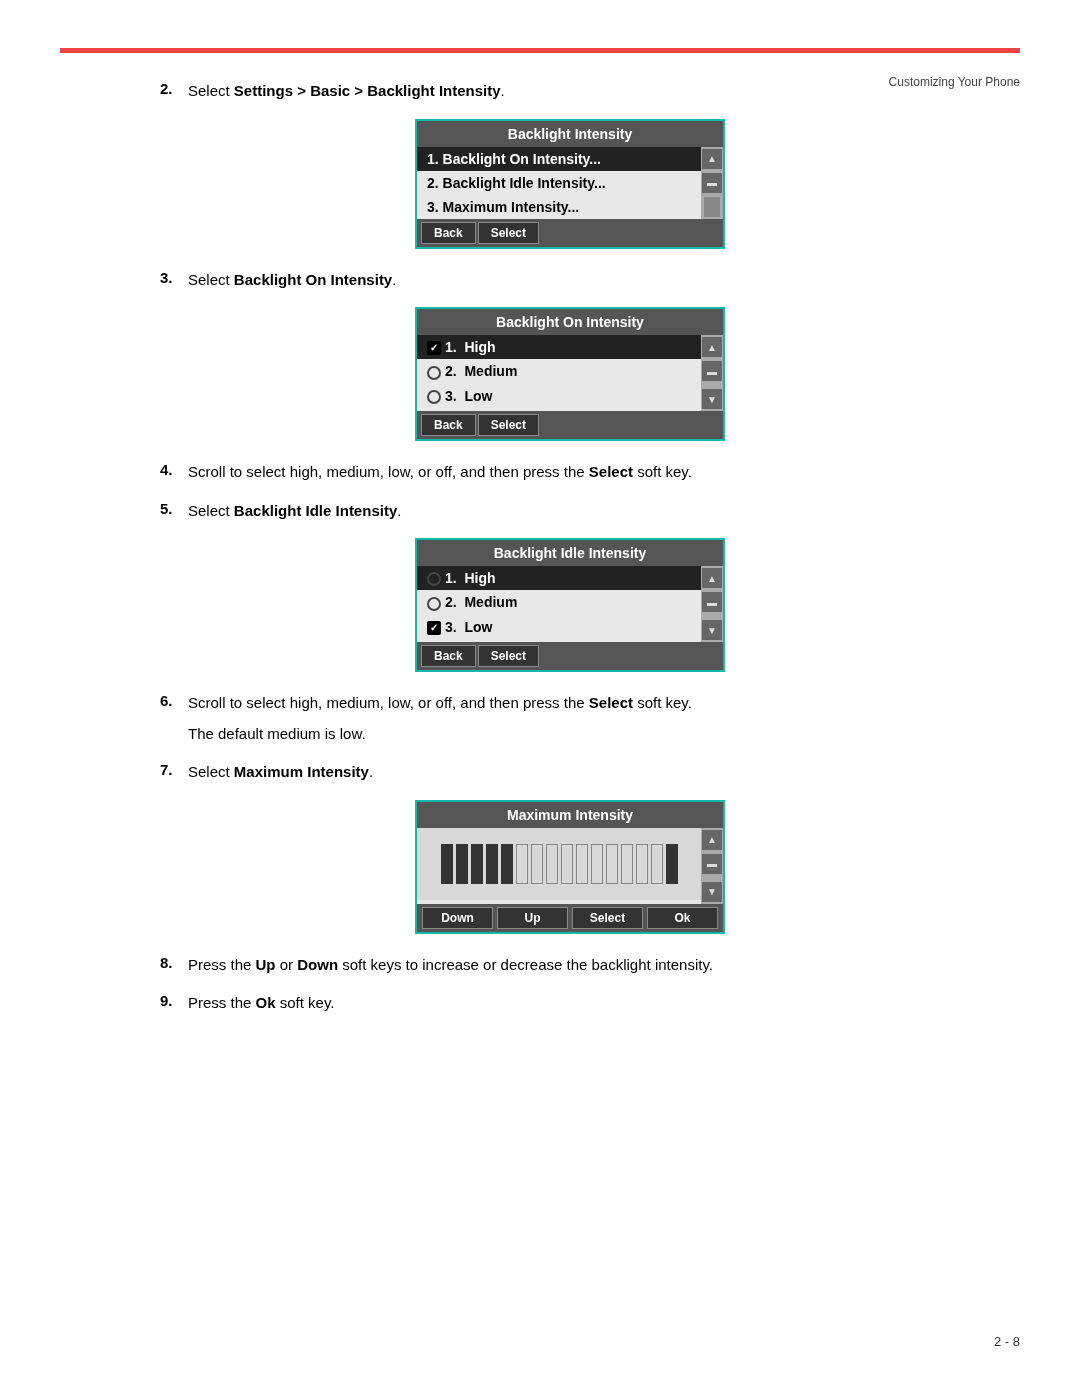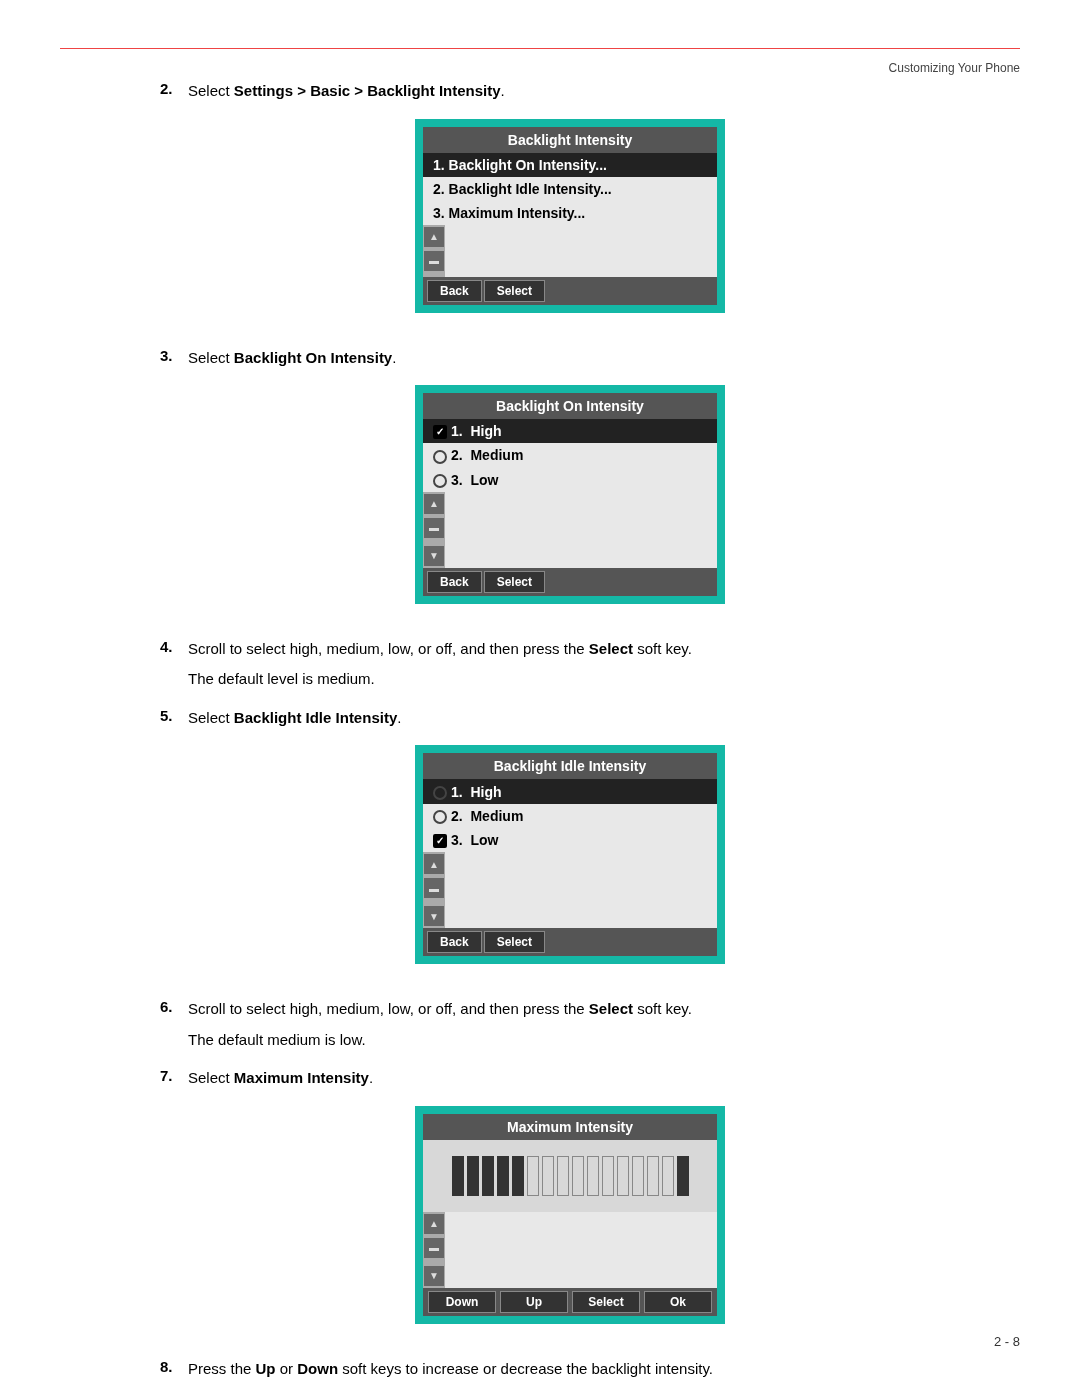--- a/index.html
+++ b/index.html
@@ -12,24 +12,24 @@
       color: #000;
       position: relative;
     }
 
     
     .page-header {
       position: absolute;
       top: 48px;
       left: 60px;
       right: 60px;
-      border-top: 1px solid #ef4444;
+      border-top: 5px solid #ef4444;
       display: flex;
       justify-content: flex-end;
-      padding-top: 12px;
+      padding-top: 22px;
     }
     .page-header-title {
       font-size: 12px;
       color: #444;
       font-family: Arial, sans-serif;
     }
 
     
     .content {
       position: absolute;
@@ -65,23 +65,23 @@
       font-family: Arial, sans-serif;
       margin-left: 28px;
       margin-bottom: 16px;
       margin-top: -8px;
       line-height: 1.5;
     }
 
     
     .phone-screen {
       width: 310px;
-      border: 8px solid #14b8a6;
+      border: 2px solid #14b8a6;
       background: #e8e8e8;
-      margin: 10px auto 34px auto;
+      margin: 10px auto 20px auto;
       font-family: Arial, sans-serif;
     }
 
     .screen-title {
       background: #555;
       color: #fff;
       font-weight: bold;
       font-size: 14px;
       text-align: center;
       padding: 5px 4px;
@@ -95,21 +95,20 @@
       font-weight: bold;
     }
     .screen-row.selected {
       background: #222;
       color: #fff;
     }
 
     
     .screen-with-scroll {
       display: flex;
-      flex-direction: column;
     }
     .screen-rows {
       flex: 1;
     }
     .screen-scrollbar {
       width: 22px;
       background: #aaa;
       display: flex;
       flex-direction: column;
       align-items: center;
@@ -315,21 +314,20 @@
       <div class="screen-btn">Select</div>
     </div>
   </div>
 
   <div class="step">
     <span class="step-number">4.</span>
     <span class="step-text">
       Scroll to select high, medium, low, or off, and then press the <b>Select</b> soft key.
     </span>
   </div>
-  <div class="note-text">The default level is medium.</div>
 
   <div class="step">
     <span class="step-number">5.</span>
     <span class="step-text">
       Select <b>Backlight Idle Intensity</b>.
     </span>
   </div>
 
   <div class="phone-screen">
     <div class="screen-title">Backlight Idle Intensity</div>

